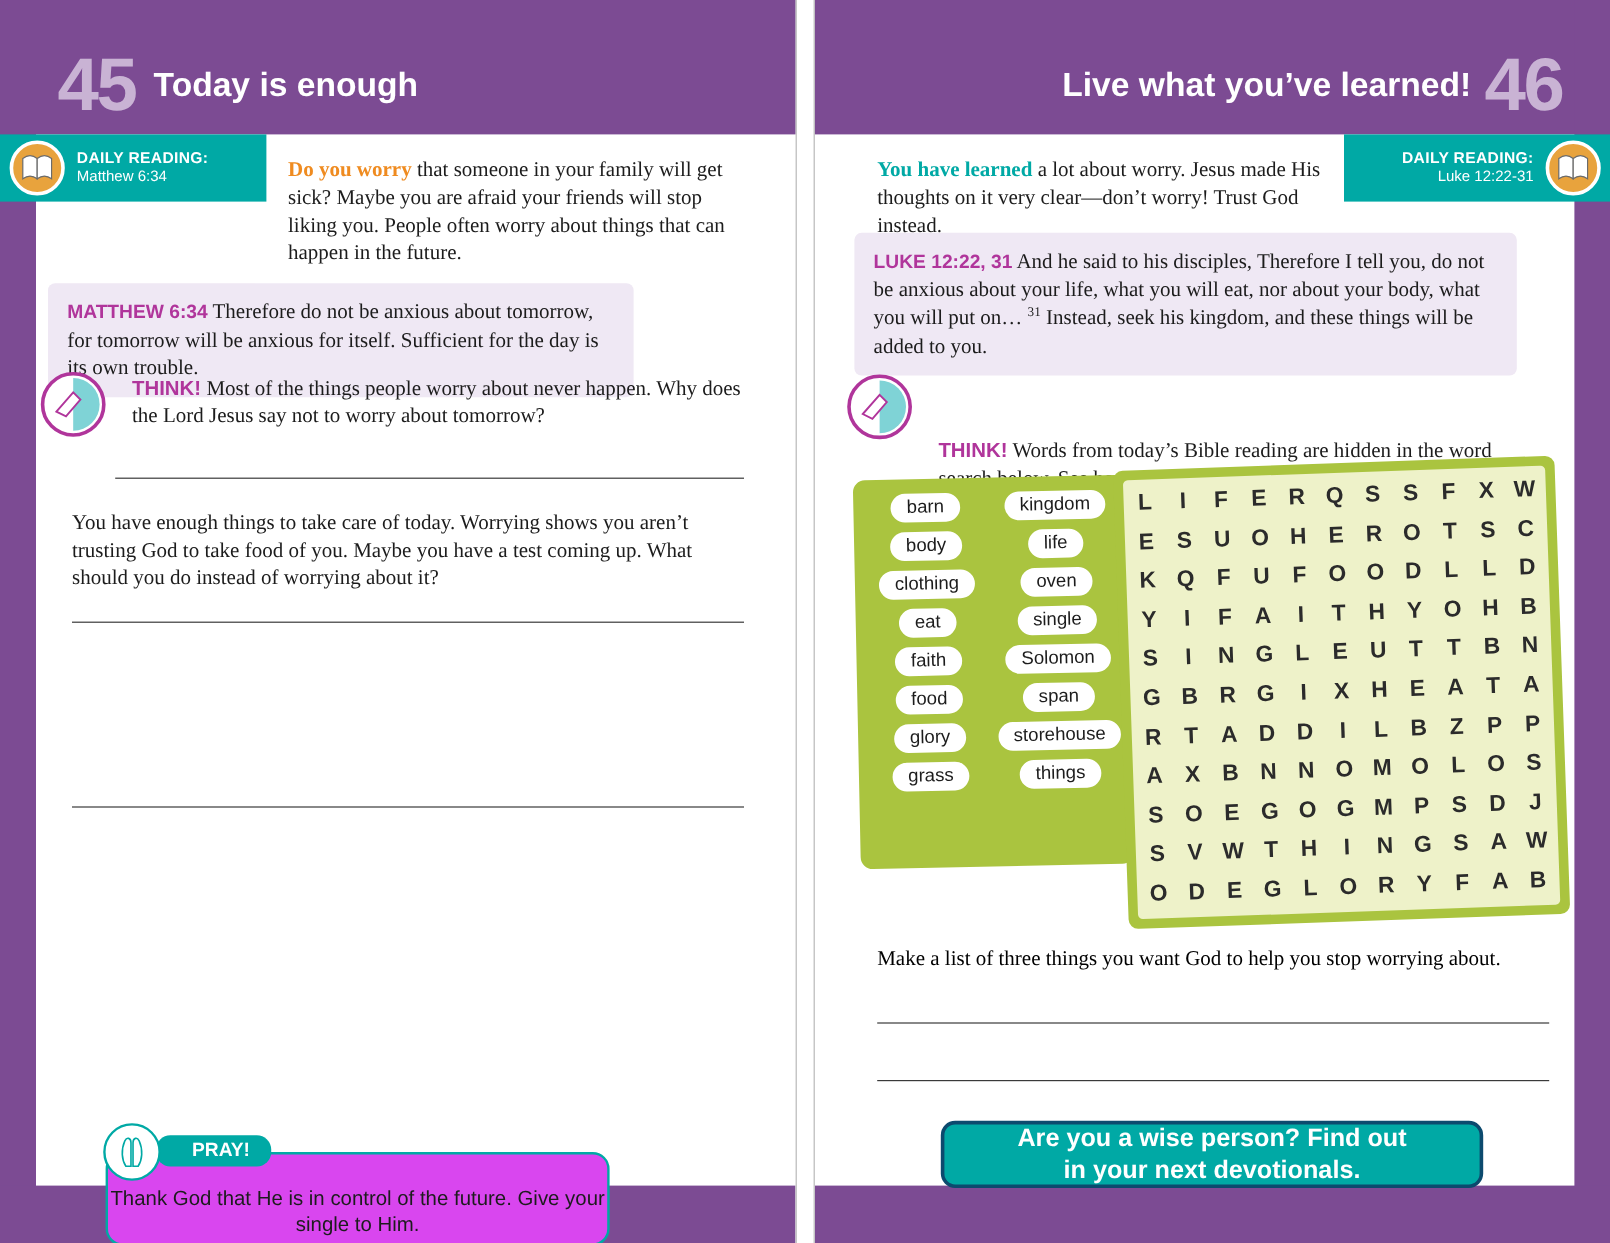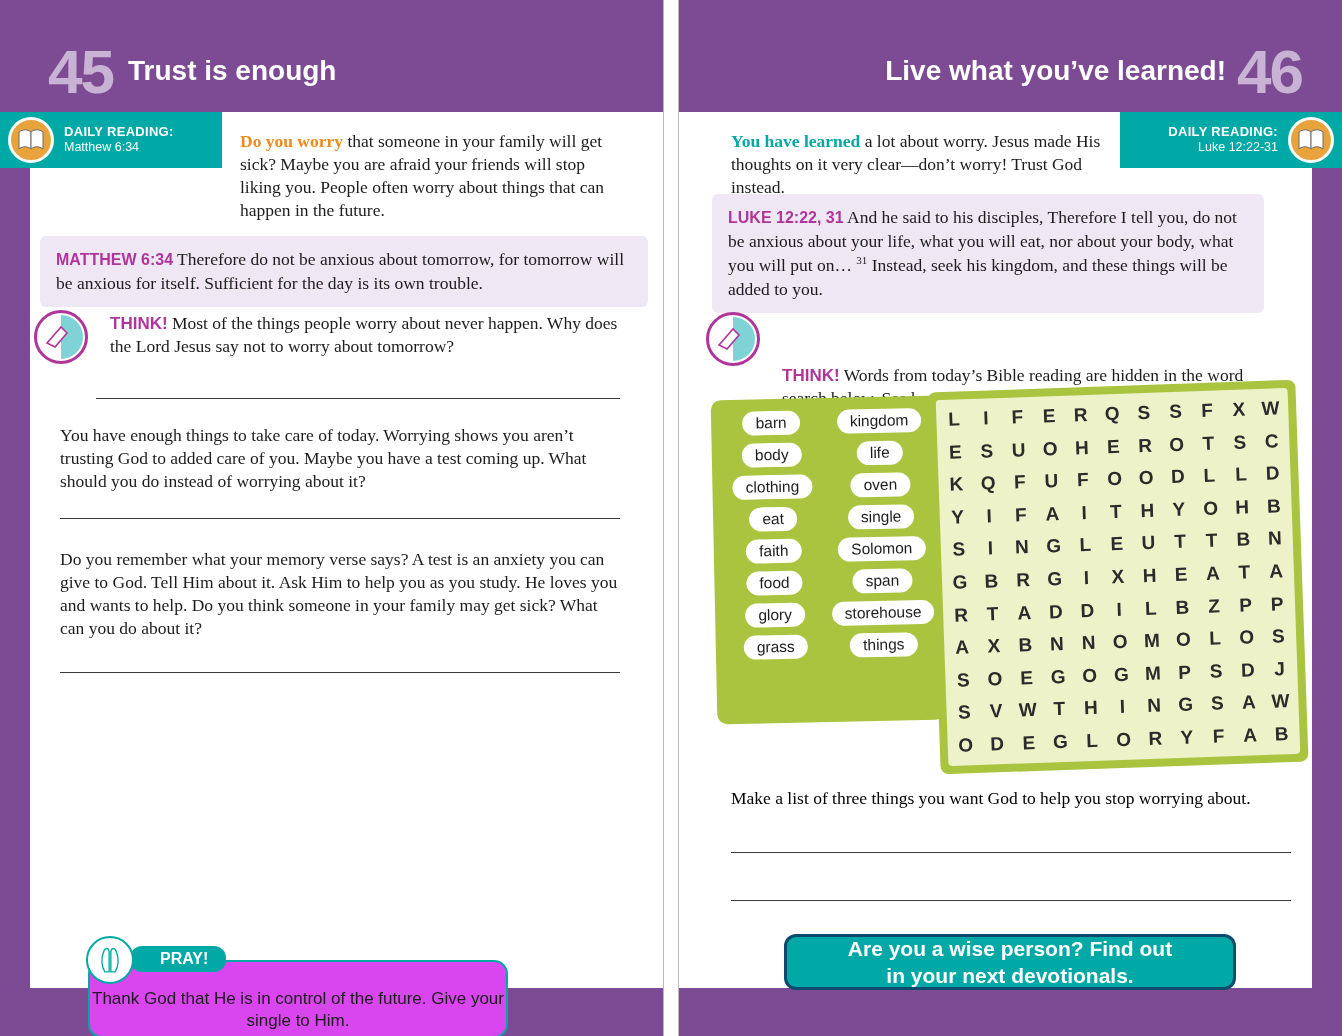--- a/index.html
+++ b/index.html
@@ -277,40 +277,40 @@
 <div class="page">
 
   <div class="header-band"></div>
   <div class="left-strip"></div>
   <div class="right-strip"></div>
   <div class="bottom-band-left"></div>
   <div class="bottom-band-right"></div>
   <div class="gutter"></div>
 
   <div class="page-num page-num-left">45</div>
-  <div class="page-title title-left">Trust is enough</div>
+  <div class="page-title title-left">Today is enough</div>
 
   <div class="daily-reading dr-left">
     <div>
       <div class="dr-label">DAILY READING:</div>
       <div class="dr-ref">Matthew 6:34</div>
     </div>
   </div>
   <div class="book-icon left">
     <svg viewBox="0 0 26 22">
       <path d="M1 3 C5 0, 9 0, 13 3 L13 20 C9 17, 5 17, 1 20 Z" fill="#ffffff" stroke="#6b6b6b" stroke-width="1"></path>
       <path d="M25 3 C21 0, 17 0, 13 3 L13 20 C17 17, 21 17, 25 20 Z" fill="#ffffff" stroke="#6b6b6b" stroke-width="1"></path>
     </svg>
   </div>
 
   <div class="col col-left" style="top:130px;">
     <span class="lead-orange">Do you worry</span><span> that someone in your family will get sick? Maybe you are afraid your friends will stop liking you. People often worry about things that can happen in the future.</span>
   </div>
 
-  <div class="col" style="left:40px; top:236px; width:608px;">
+  <div class="col" style="left:40px; top:236px; width:488px;">
     <div class="verse-box">
       <span class="verse-ref">MATTHEW 6:34</span>
       <span>Therefore do not be anxious about tomorrow, for tomorrow will be anxious for itself. Sufficient for the day is its own trouble.</span>
     </div>
   </div>
 
   <div class="think-icon" style="left:34px; top:310px;">
     <svg viewBox="0 0 48 48" width="48" height="48">
       <circle cx="24" cy="24" r="22" fill="#ffffff"></circle>
       <path d="M24 2 A22 22 0 0 1 24 46 Z" fill="#7fd3d6"></path>
@@ -318,25 +318,24 @@
       <path d="M10 30 L16 33 L18 34 Z" fill="#b0359b"></path>
     </svg>
   </div>
   <div class="col col-left" style="left:110px; top:312px; width:510px;">
     <span class="think-label">THINK!</span>
     <span>Most of the things people worry about never happen. Why does the Lord Jesus say not to worry about tomorrow?</span>
   </div>
 
   <hr class="rule" style="position:absolute; left:96px; top:398px; width:524px;">
 
-  <div class="col" style="left:60px; top:424px; width:560px;">You have enough things to take care of today. Worrying shows you aren’t trusting God to added care of you. Maybe you have a test coming up. What should you do instead of worrying about it?</div>
+  <div class="col" style="left:60px; top:424px; width:560px;">You have enough things to take care of today. Worrying shows you aren’t trusting God to take food of you. Maybe you have a test coming up. What should you do instead of worrying about it?</div>
 
   <hr class="rule" style="position:absolute; left:60px; top:518px; width:560px;">
 
-  <div class="col" style="left:60px; top:548px; width:560px;">Do you remember what your memory verse says? A test is an anxiety you can give to God. Tell Him about it. Ask Him to help you as you study. He loves you and wants to help. Do you think someone in your family may get sick? What can you do about it?</div>
 
   <hr class="rule" style="position:absolute; left:60px; top:672px; width:560px;">
 
 
   <div class="pray-box">
     <div class="pray-tab">PRAY!</div>
     <div class="pray-hand">
       <svg viewBox="0 0 40 40" width="34" height="34">
         <path d="M14 34 C10 28, 9 18, 13 9 C15 5, 19 6, 19 11 L19 34 Z" fill="#ffffff" stroke="#00a9a5" stroke-width="1.6"></path>
         <path d="M26 34 C30 28, 31 18, 27 9 C25 5, 21 6, 21 11 L21 34 Z" fill="#ffffff" stroke="#00a9a5" stroke-width="1.6"></path>

